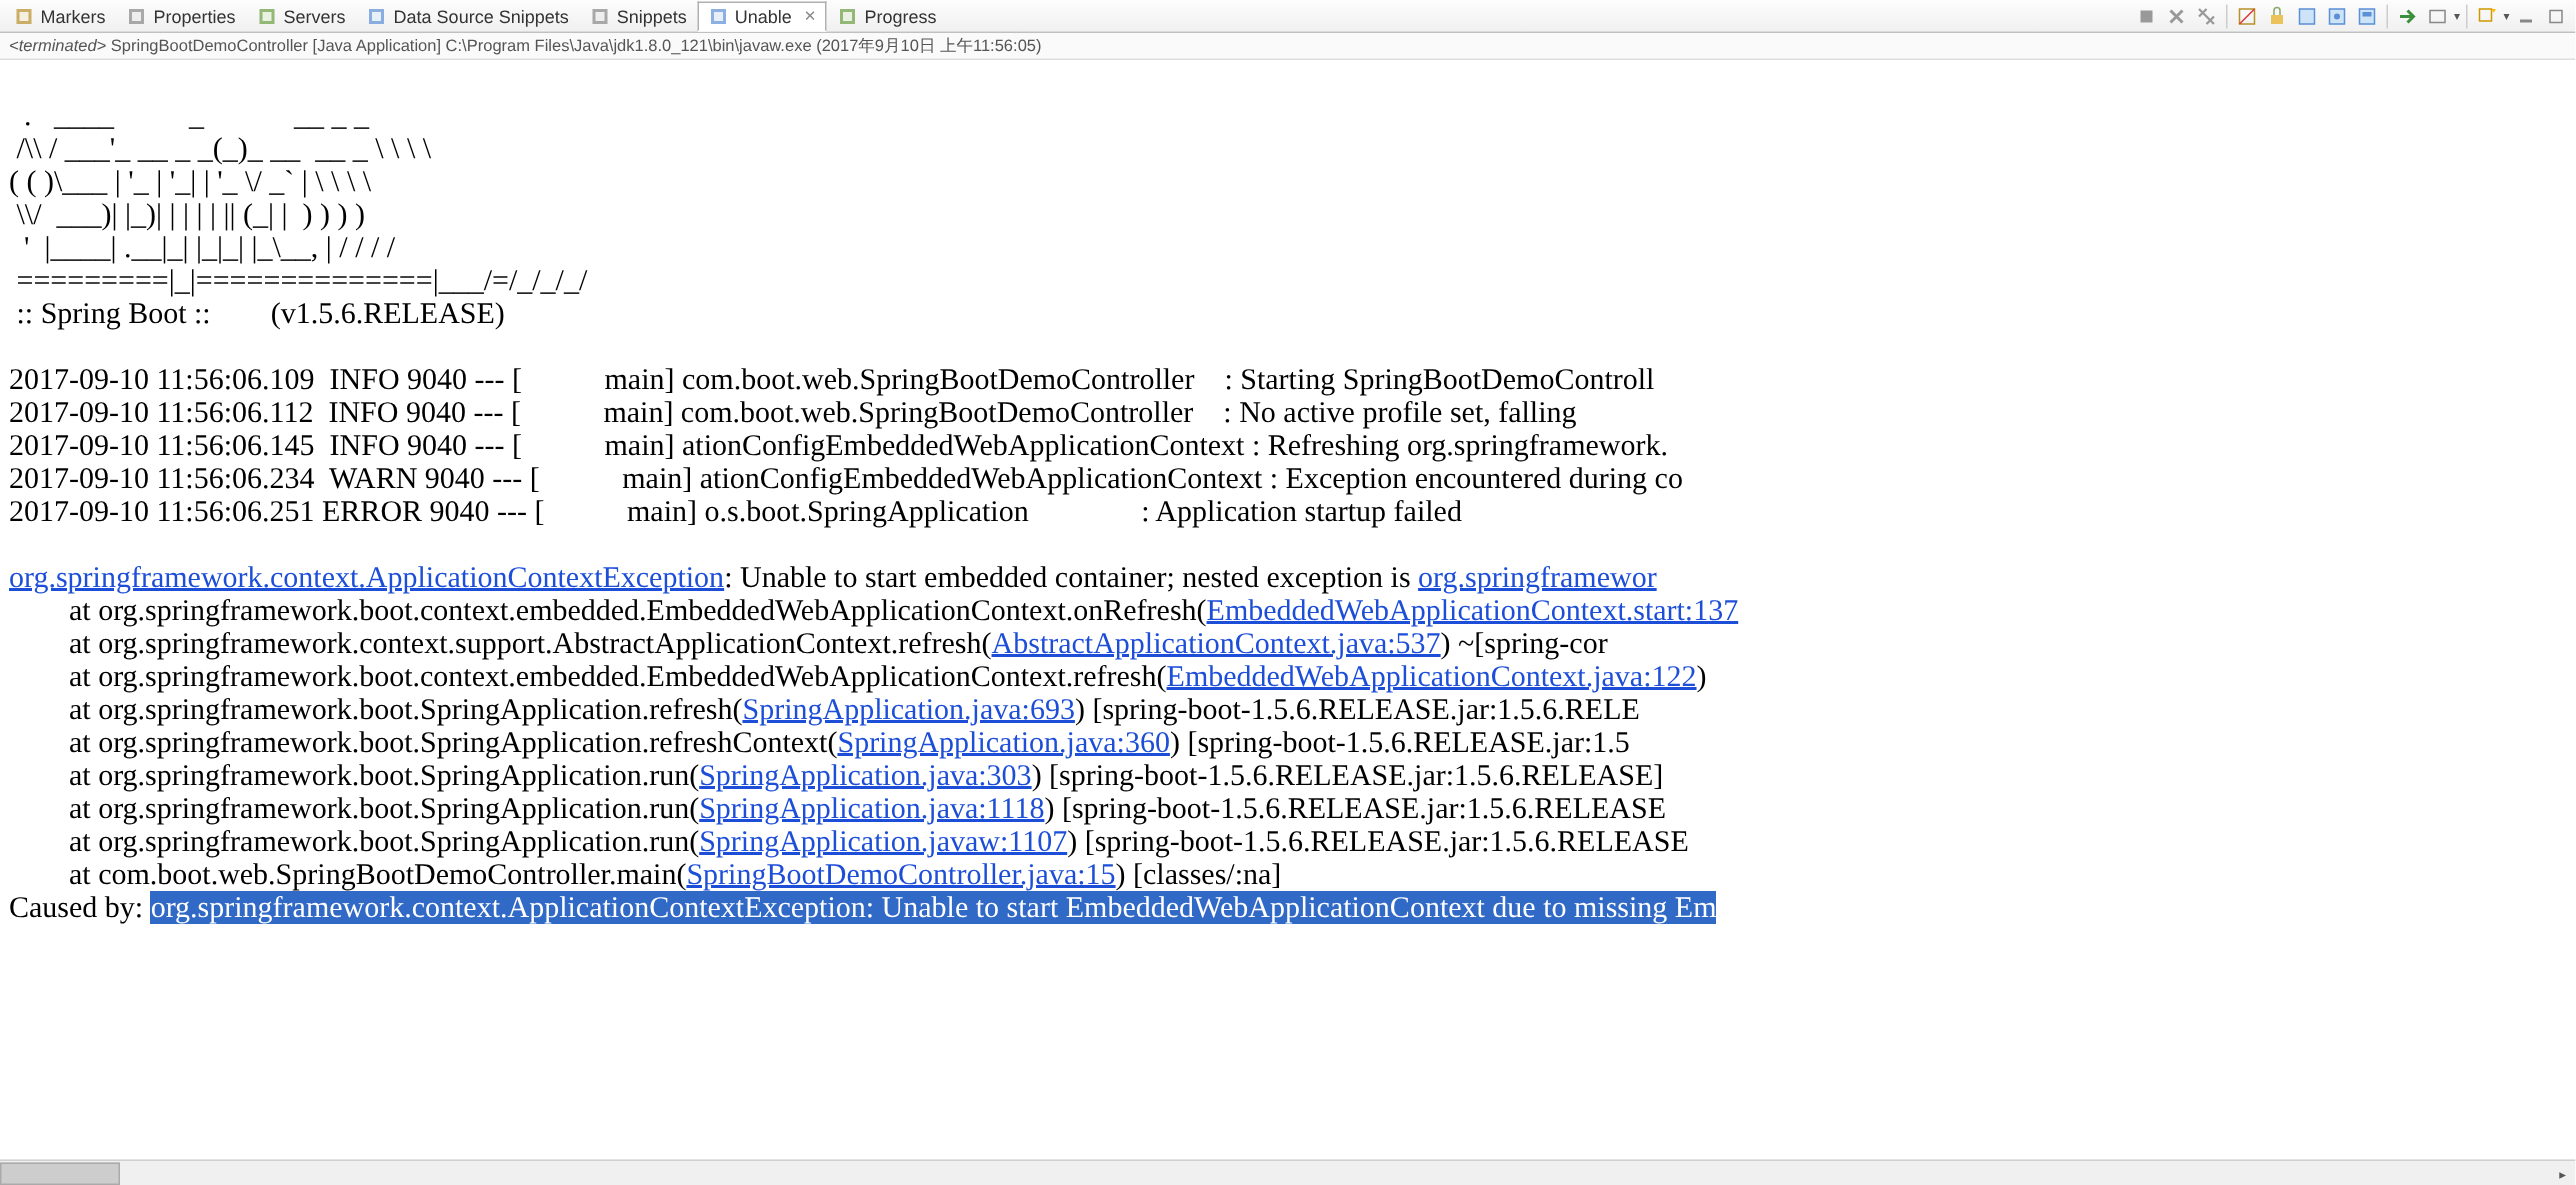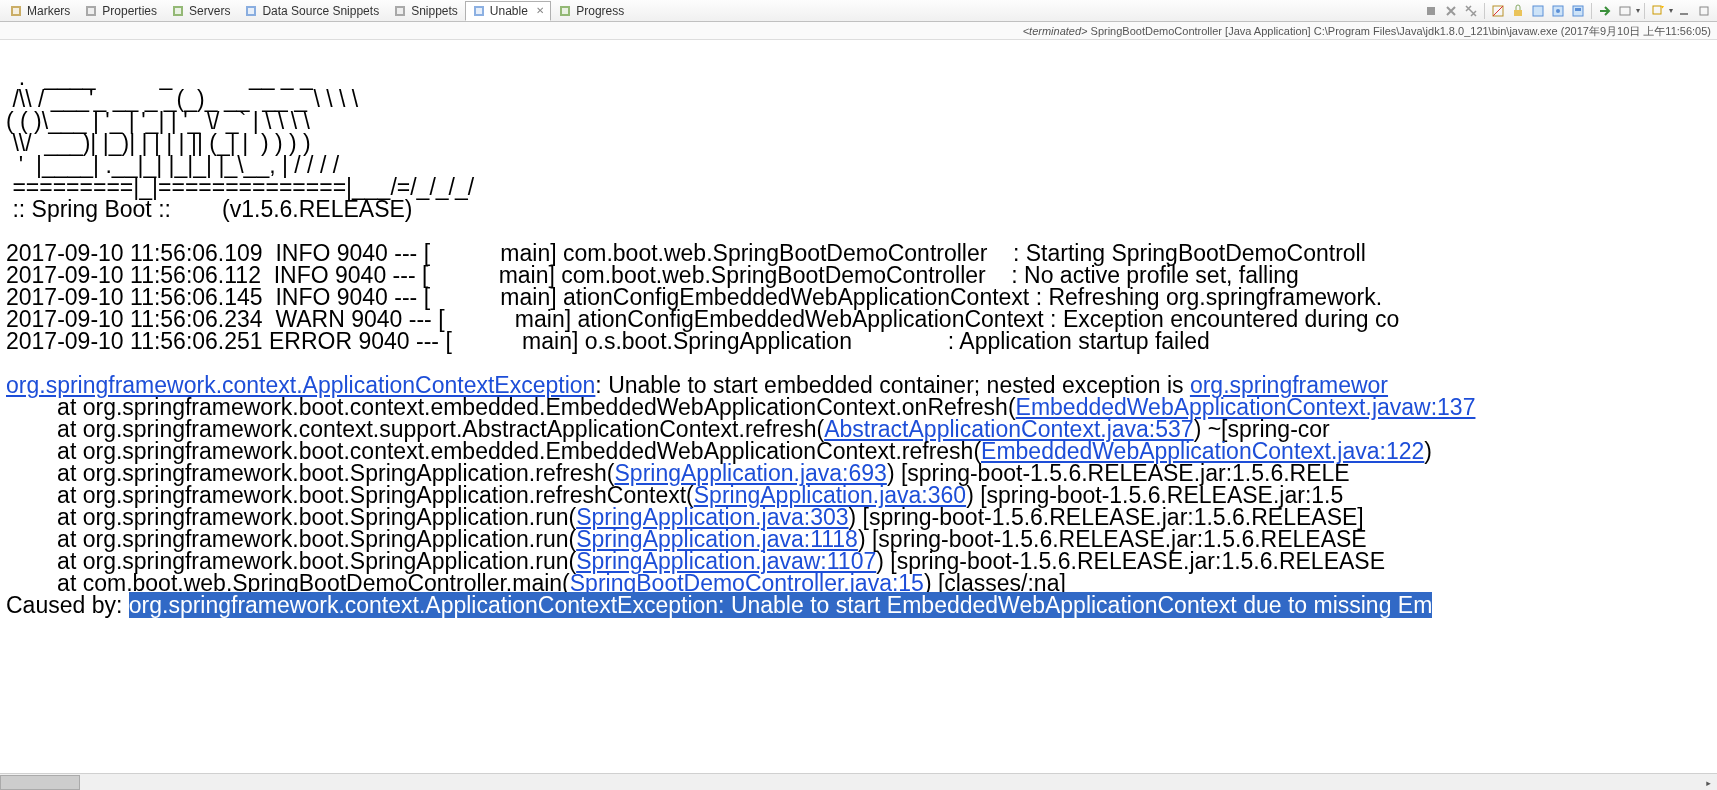--- a/index.html
+++ b/index.html
@@ -10,24 +10,24 @@
   .tab.active { background: #fff; border-color: #b0b0b0; border-bottom: 1px solid #fff; margin-bottom: -1px; }
   .tab-icon { width: 14px; height: 14px; display: inline-flex; align-items: center; justify-content: center; }
   .tab-icon svg { width: 14px; height: 14px; }
   .tab .close { margin-left: 4px; color: #888; font-size: 10px; }
   
   .toolbar-actions { margin-left: auto; display: flex; align-items: center; gap: 2px; padding-right: 4px; }
   .tool-btn { width: 18px; height: 18px; display: flex; align-items: center; justify-content: center; cursor: pointer; border: 1px solid transparent; }
   .tool-btn svg { width: 14px; height: 14px; }
   .sep { width: 1px; height: 16px; background: #ccc; margin: 0 2px; }
   
-  .status-line { padding: 2px 6px; color: #555; font-size: 11px; border-bottom: 1px solid #ddd; background: #fafafa; height: 18px; line-height: 14px; text-align: right; }
+  .status-line { padding: 2px 6px; color: #555; font-size: 11px; border-bottom: 1px solid #ddd; background: #fafafa; height: 18px; line-height: 14px; }
   .status-line .em { font-style: italic; }
   
-  .console { font-family: Liberation Sans, sans-serif; font-size: 23px; line-height: 22px; white-space: pre; overflow: auto; padding: 4px 6px 16px 6px; height: calc(790px - 22px - 18px - 17px); color: #000; }
+  .console { font-family: Liberation Serif, serif; font-size: 20px; line-height: 22px; white-space: pre; overflow: auto; padding: 4px 6px 16px 6px; height: calc(790px - 22px - 18px - 17px); color: #000; }
   .console .link { color: #1d4ed8; text-decoration: underline; cursor: pointer; }
   .console .sel { background: #3169c6; color: #fff; }
   
   .hscroll { height: 17px; background: #f0f0f0; border-top: 1px solid #d0d0d0; position: relative; }
   .hscroll .thumb { position: absolute; left: 0; top: 1px; width: 80px; height: 15px; background: #cdcdcd; border: 1px solid #aaa; }
   .hscroll .arrow { position: absolute; top: 0; width: 17px; height: 17px; display:flex; align-items:center; justify-content:center; font-size:9px; color:#555; }
   .hscroll .arrow.right { right: 0; }
 </style>
 </head>
 <body>
@@ -196,21 +196,21 @@
  =========|_|==============|___/=/_/_/_/
  :: Spring Boot ::        (v1.5.6.RELEASE)
 
 2017-09-10 11:56:06.109  INFO 9040 --- [           main] com.boot.web.SpringBootDemoController    : Starting SpringBootDemoControll
 2017-09-10 11:56:06.112  INFO 9040 --- [           main] com.boot.web.SpringBootDemoController    : No active profile set, falling 
 2017-09-10 11:56:06.145  INFO 9040 --- [           main] ationConfigEmbeddedWebApplicationContext : Refreshing org.springframework.
 2017-09-10 11:56:06.234  WARN 9040 --- [           main] ationConfigEmbeddedWebApplicationContext : Exception encountered during co
 2017-09-10 11:56:06.251 ERROR 9040 --- [           main] o.s.boot.SpringApplication               : Application startup failed
 
 <span class="link">org.springframework.context.ApplicationContextException</span>: Unable to start embedded container; nested exception is <span class="link">org.springframewor</span>
-        at org.springframework.boot.context.embedded.EmbeddedWebApplicationContext.onRefresh(<span class="link">EmbeddedWebApplicationContext.javaw:137</span>
+        at org.springframework.boot.context.embedded.EmbeddedWebApplicationContext.onRefresh(<span class="link">EmbeddedWebApplicationContext.start:137</span>
         at org.springframework.context.support.AbstractApplicationContext.refresh(<span class="link">AbstractApplicationContext.java:537</span>) ~[spring-cor
         at org.springframework.boot.context.embedded.EmbeddedWebApplicationContext.refresh(<span class="link">EmbeddedWebApplicationContext.java:122</span>) 
         at org.springframework.boot.SpringApplication.refresh(<span class="link">SpringApplication.java:693</span>) [spring-boot-1.5.6.RELEASE.jar:1.5.6.RELE
         at org.springframework.boot.SpringApplication.refreshContext(<span class="link">SpringApplication.java:360</span>) [spring-boot-1.5.6.RELEASE.jar:1.5
         at org.springframework.boot.SpringApplication.run(<span class="link">SpringApplication.java:303</span>) [spring-boot-1.5.6.RELEASE.jar:1.5.6.RELEASE]
         at org.springframework.boot.SpringApplication.run(<span class="link">SpringApplication.java:1118</span>) [spring-boot-1.5.6.RELEASE.jar:1.5.6.RELEASE
         at org.springframework.boot.SpringApplication.run(<span class="link">SpringApplication.javaw:1107</span>) [spring-boot-1.5.6.RELEASE.jar:1.5.6.RELEASE
         at com.boot.web.SpringBootDemoController.main(<span class="link">SpringBootDemoController.java:15</span>) [classes/:na]
 Caused by: <span class="sel">org.springframework.context.ApplicationContextException: Unable to start EmbeddedWebApplicationContext due to missing Em</span></div>
 

